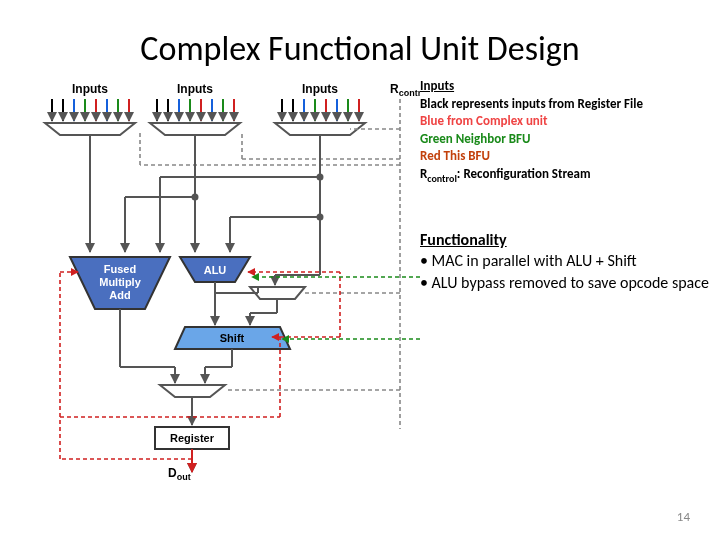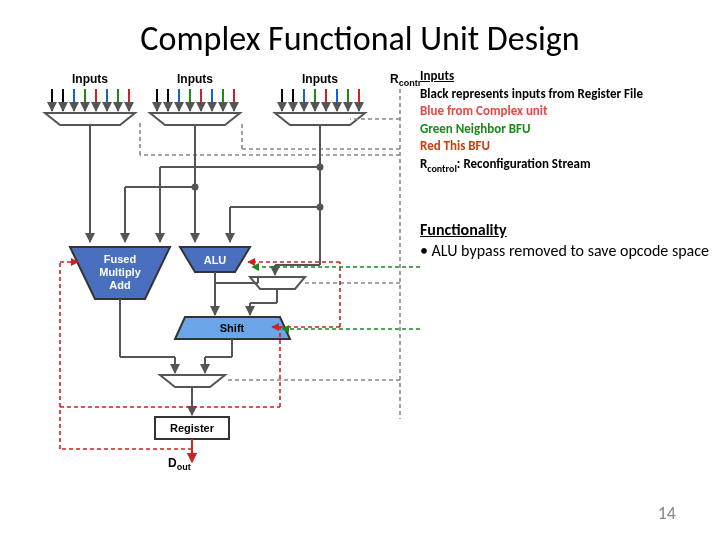--- a/index.html
+++ b/index.html
@@ -8,21 +8,21 @@
     color: #000;
     width: 720px;
     height: 540px;
     background: #fff;
     position: relative;
     overflow: hidden;
   }
   .title {
     font-size: 34px;
     text-align: center;
-    padding: 18px 20px 8px;
+    padding: 28px 20px 8px;
     font-weight: 400;
   }
   .content {
     display: flex;
     flex-direction: row;
   }
   .diagram {
     width: 420px;
     height: 420px;
     position: relative;
@@ -46,23 +46,23 @@
   .legend .rc { font-weight: bold; margin-top: 48px; }
   .legend .rc sub { font-size: 10px; }
   .func {
     font-size: 16px;
     line-height: 1.35;
     margin-top: 44px;
   }
   .func .u { text-decoration: underline; font-weight: bold; }
   .pagenum {
     position: absolute;
-    right: 44px;
+    right: 30px;
     bottom: 16px;
-    font-size: 18px;
+    font-size: 13px;
     color: #888;
   }
   .block-label {
     font-family: Arial, sans-serif;
     font-size: 11px;
     font-weight: bold;
     fill: #000;
   }
   .label-white { fill: #fff; }
   .hdr {
@@ -270,19 +270,20 @@
       <div class="blue">Blue from Complex unit</div>
       <div class="green">Green Neighbor BFU</div>
       <div class="red">Red This BFU</div>
       <div>
         <span class="rc"><span>R</span><sub>control</sub></span><span>: Reconfiguration Stream</span>
       </div>
     </div>
 
     <div class="func">
       <div class="u">Functionality</div>
+      <div>• MAC in parallel with ALU + Shift</div>
       <div>• ALU bypass removed to save opcode space</div>
     </div>
   </div>
 
 </div>
 
 <div class="pagenum">14</div>
 
 </body></html>

